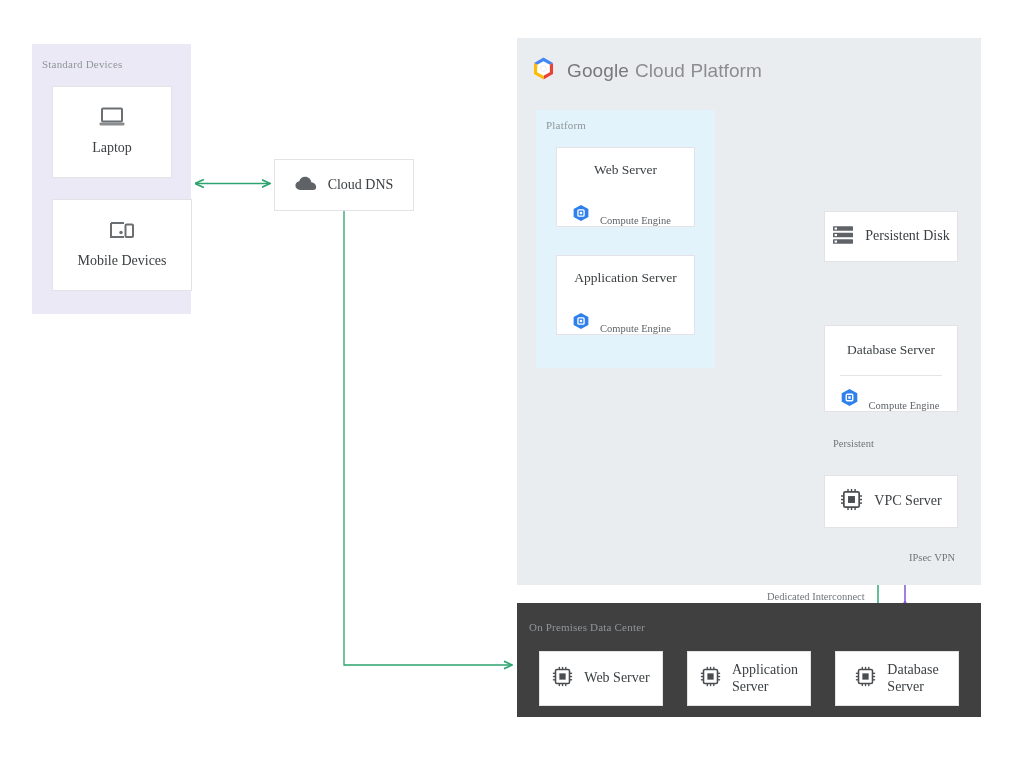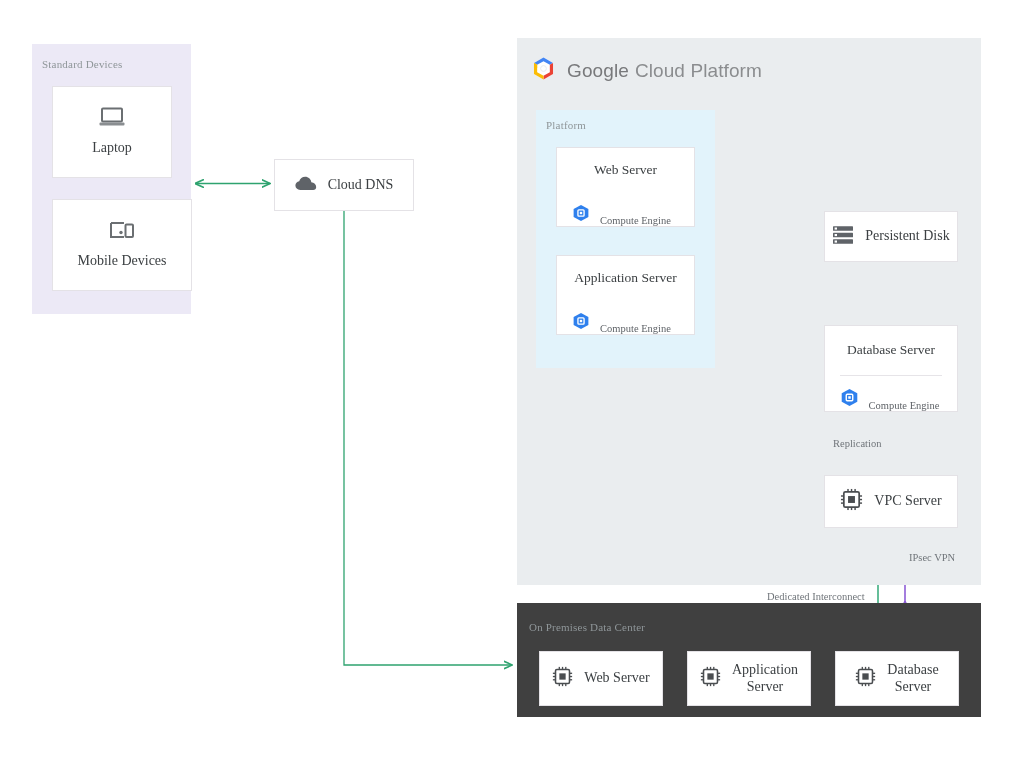--- a/index.html
+++ b/index.html
@@ -54,21 +54,21 @@
     white-space: pre-line;
     line-height: 1.18;
   }
 
   
   .node.v { flex-direction: column; }
   .node.v .node-label { margin-top: 9px; text-align: center; }
 
   
   .node.h { flex-direction: row; }
-  .node.h .node-label { margin-left: 11px; text-align: center; }
+  .node.h .node-label { margin-left: 11px; text-align: left; }
 
   
   .gcard {
     position: absolute;
     box-sizing: border-box;
     background: #ffffff;
     border: 1px solid #e4e2e6;
     display: flex;
     flex-direction: column;
     align-items: center;
@@ -309,21 +309,21 @@
             <rect x="1" y="15" width="2.6" height="1.5"></rect>
           <rect x="20.4" y="7.6" width="2.6" height="1.5"></rect>
             <rect x="20.4" y="11.3" width="2.6" height="1.5"></rect>
             <rect x="20.4" y="15" width="2.6" height="1.5"></rect>
         </g>
       </svg>
     </span>
     <span class="node-label">VPC Server</span>
   </div>
 
-  <div class="edge-label" style="left:833px; top:438px;">Replication</div>
+  <div class="edge-label" style="left:833px; top:438px;">Persistent</div>
   <div class="edge-label" style="left:767px; top:552px;margin-top:39px;">Dedicated Interconnect</div>
   <div class="edge-label" style="left:909px; top:552px;">IPsec VPN</div>
 
   <div class="panel" id="onprem-panel">
     <div class="panel-title">On Premises Data Center</div>
 
     <div class="node h" style="left:22px; top:48px; width:124px; height:55px;">
       <span class="ico">
         <svg width="21" height="21" viewBox="0 0 24 24">
           <rect x="4" y="4" width="16" height="16" rx="1.6" fill="none" stroke="#4a4d50" stroke-width="1.8"></rect>

